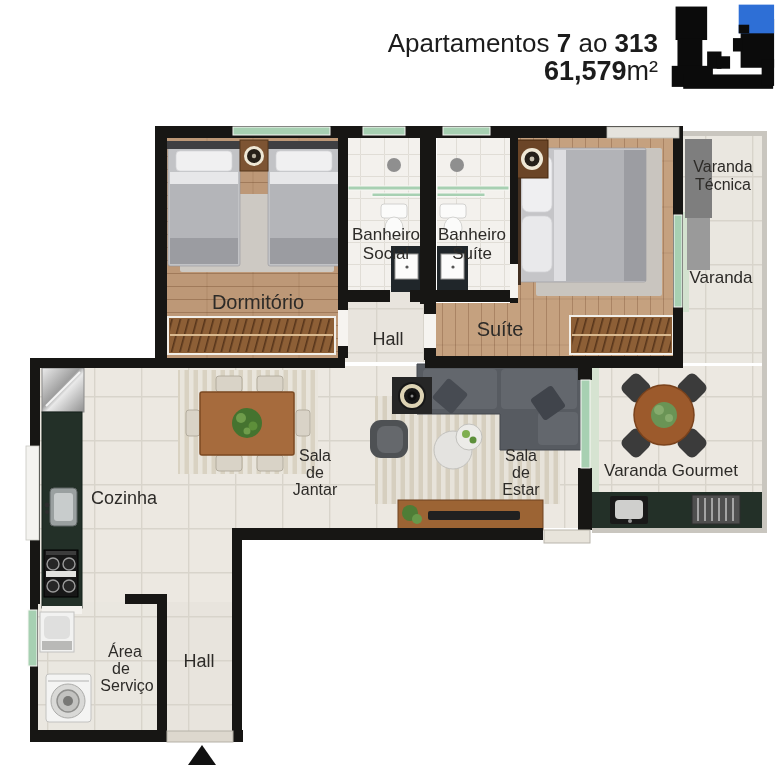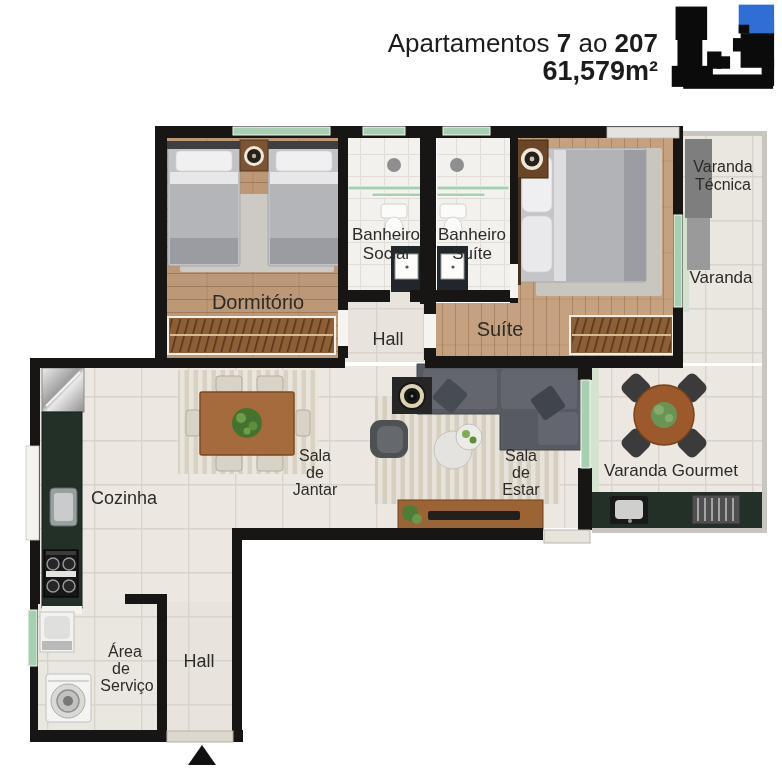--- a/index.html
+++ b/index.html
@@ -3,41 +3,41 @@
 <meta charset="utf-8">
 <style>
   html,body{margin:0;padding:0;background:#fff;}
   .stage{position:relative;width:782px;height:768px;background:#fff;overflow:hidden;
          font-family:"Liberation Sans",sans-serif;}
   
   .title-block{position:absolute;top:30px;right:124px;text-align:right;color:#1c1c1c;line-height:1.04;}
   .title-line1{font-size:26px;font-weight:400;white-space:nowrap;}
   .title-line1 b{font-weight:700;}
   .title-line2{font-size:27px;font-weight:700;white-space:nowrap;}
-  .title-line2 .unit{font-weight:700;}
+  .title-line2 .unit{font-weight:400;}
   .keyplan{position:absolute;top:3px;right:6px;width:110px;height:97px;}
   
   .plan{position:absolute;left:0;top:0;}
   .wall{fill:var(--wall,#171614);}
   .glass{fill:var(--glass-green,#a7d0b2);stroke:#f7f7f4;stroke-width:1;}
   .parapet{fill:#c9c6bf;}
   .doorgap{fill:#f6f4f0;}
   text.lbl{fill:var(--label,#2d2b28);text-anchor:middle;}
   .lbl-lg{font-size:20px;}
   .lbl-md{font-size:17px;}
   .lbl-sm{font-size:16px;}
   .lbl-hall{font-size:18px;}
 </style>
 </head>
 <body>
 
 <div class="stage">
 
   <div class="title-block">
-    <div class="title-line1"><span>Apartamentos</span> <b>7</b> <span>ao</span> <b>207</b></div>
+    <div class="title-line1"><span>Apartamentos</span> <b>7</b> <span>ao</span> <b>313</b></div>
     <div class="title-line2"><b>61,579</b><span class="unit">m²</span></div>
   </div>
 
   <svg class="keyplan" viewBox="0 0 115 100">
     <g fill="#0b0b0b">
       <rect x="10" y="3" width="33" height="35"></rect>
       <rect x="12" y="36" width="26" height="31"></rect>
       <rect x="6" y="65" width="43" height="22"></rect>
       <rect x="18" y="74" width="94" height="15"></rect>
       <rect x="43" y="50" width="15" height="18"></rect>

